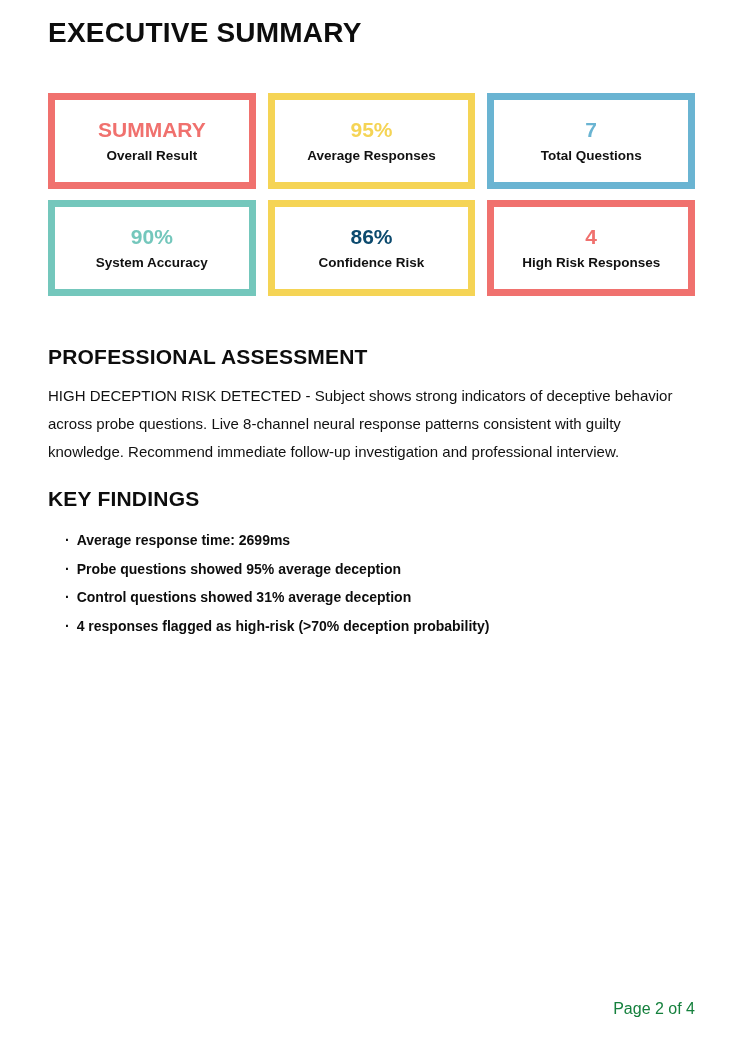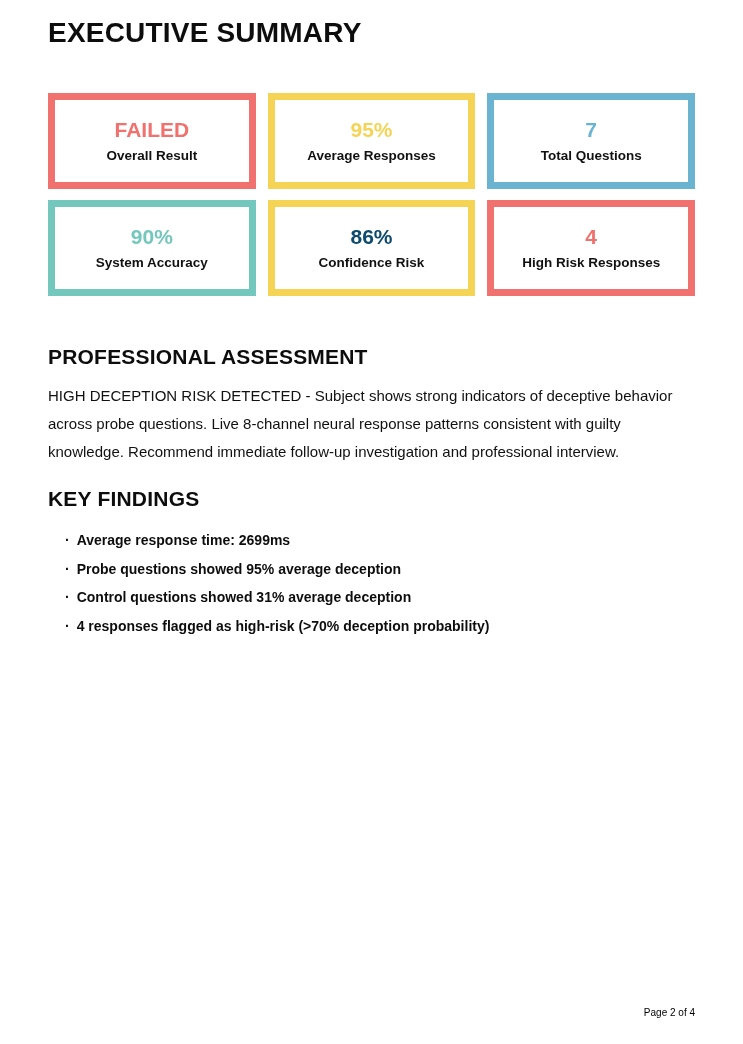--- a/index.html
+++ b/index.html
@@ -82,35 +82,35 @@
     color: #0d0d0d;
   }
   .bullet-char {
     display: inline-block;
     margin-right: 7px;
   }
   .page-footer {
     position: absolute;
     right: 48px;
     bottom: 26px;
-    font-size: 10px;
-    color: #000000;
+    font-size: 16px;
+    color: #15803d;
   }
 </style>
 </head>
 <body>
 
 <div class="page">
 
   <h1 class="doc-title">EXECUTIVE SUMMARY</h1>
 
   <div class="stats-grid">
 
     <div class="stat-box" style="border-color: rgb(240, 113, 110);">
-      <div class="stat-value" style="color: rgb(240, 113, 110);">FAILED</div>
+      <div class="stat-value" style="color: rgb(240, 113, 110);">SUMMARY</div>
       <div class="stat-label">Overall Result</div>
     </div>
 
     <div class="stat-box" style="border-color: rgb(245, 212, 85);">
       <div class="stat-value" style="color: rgb(245, 212, 85);">95%</div>
       <div class="stat-label">Average Responses</div>
     </div>
 
     <div class="stat-box" style="border-color: rgb(106, 180, 210);">
       <div class="stat-value" style="color: rgb(106, 180, 210);">7</div>

